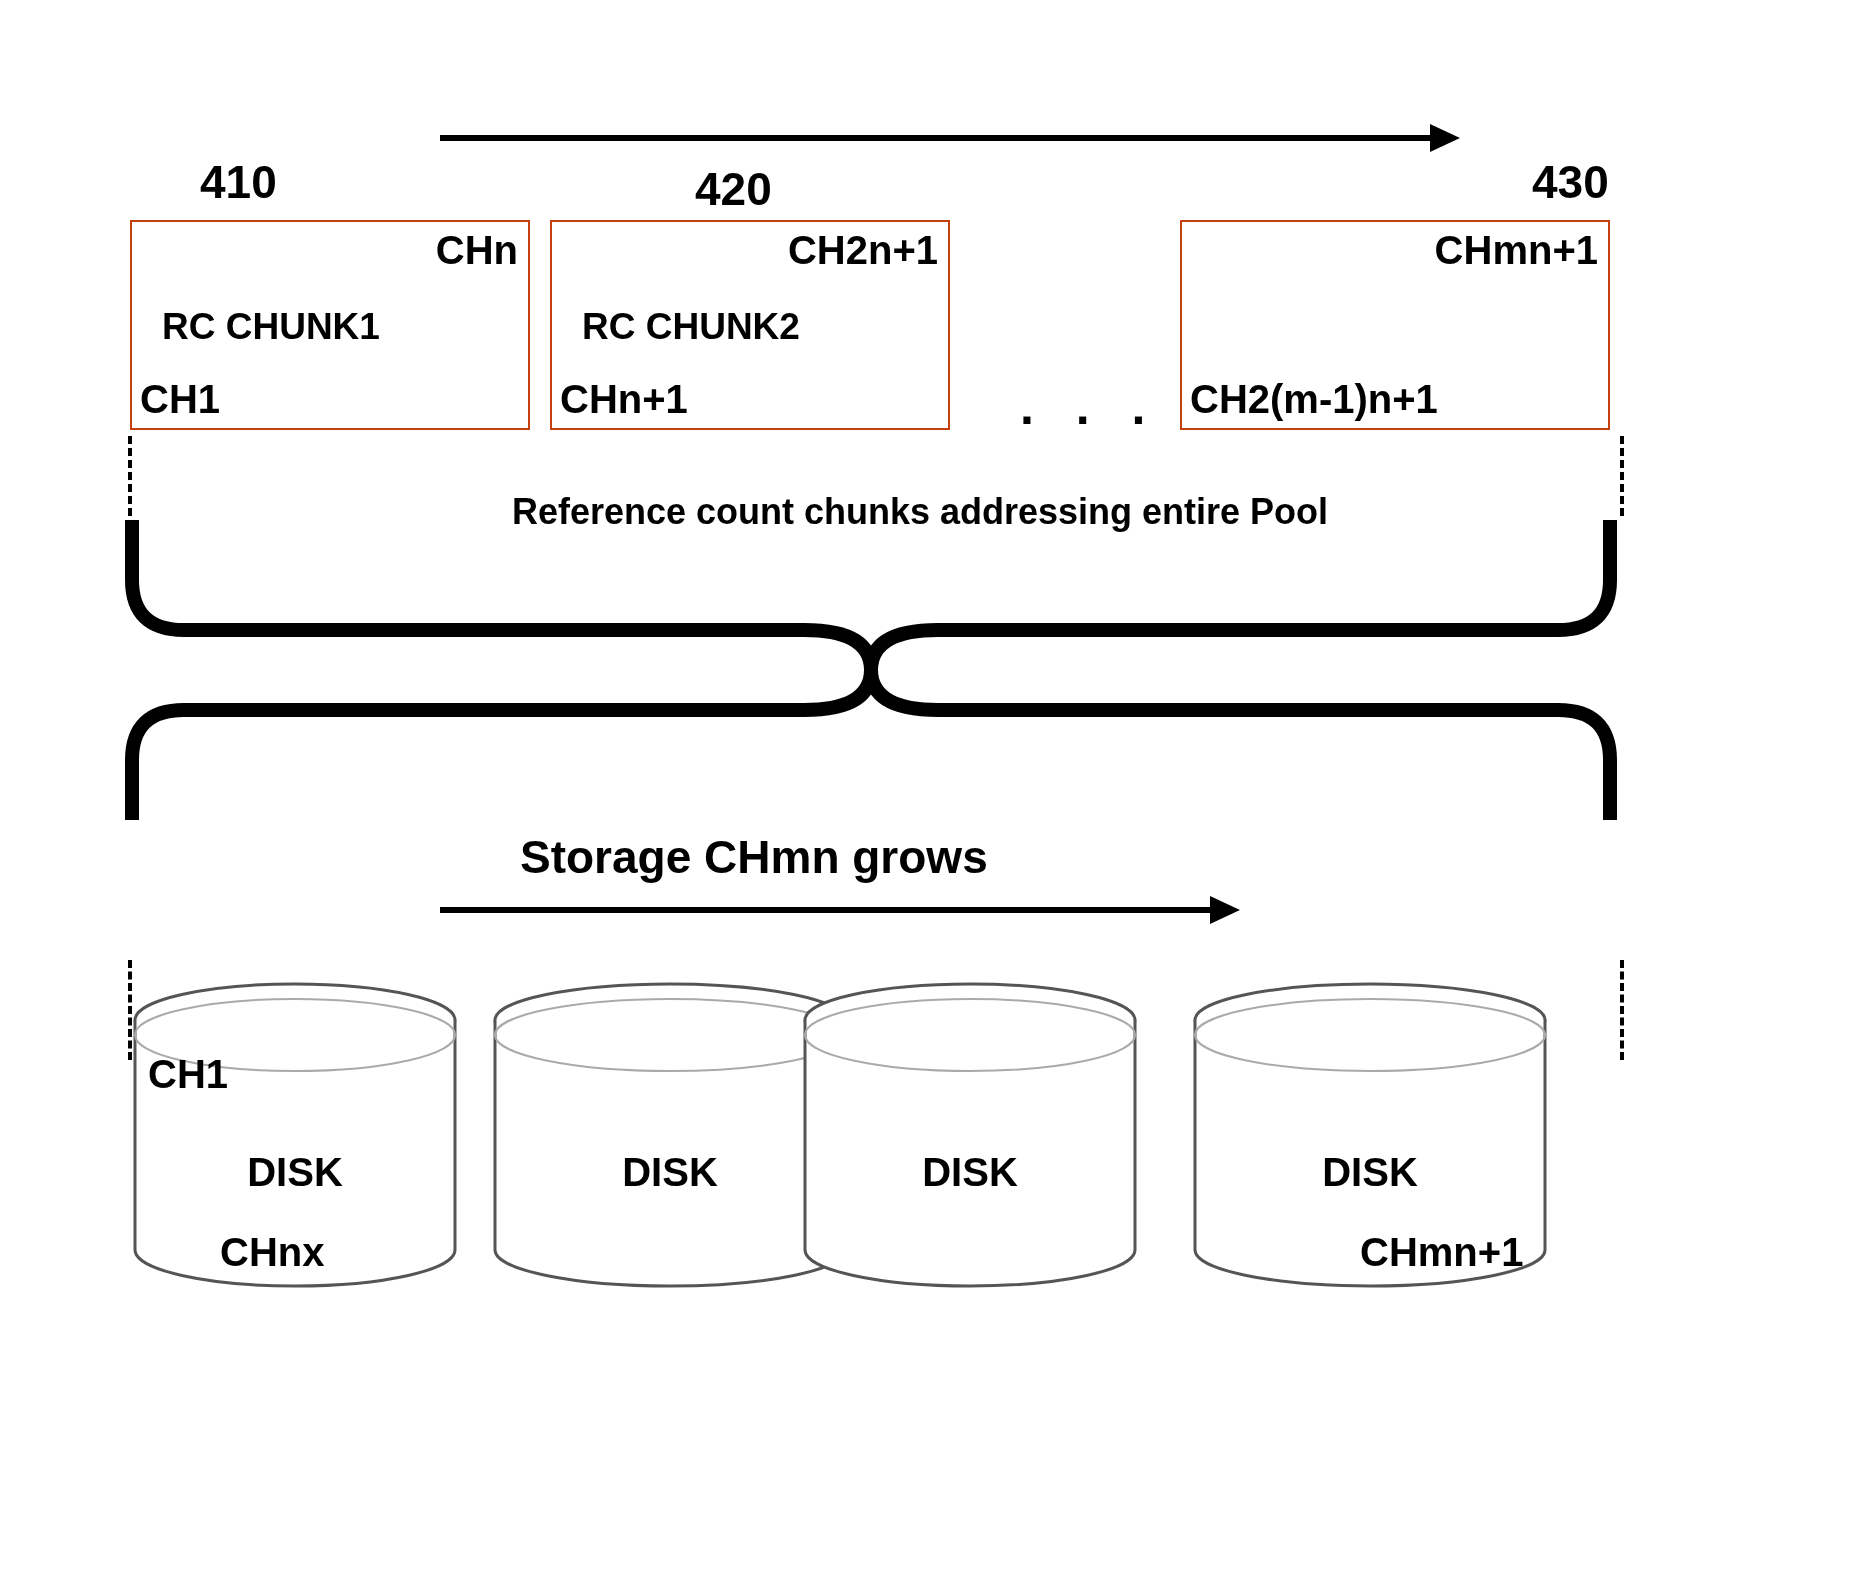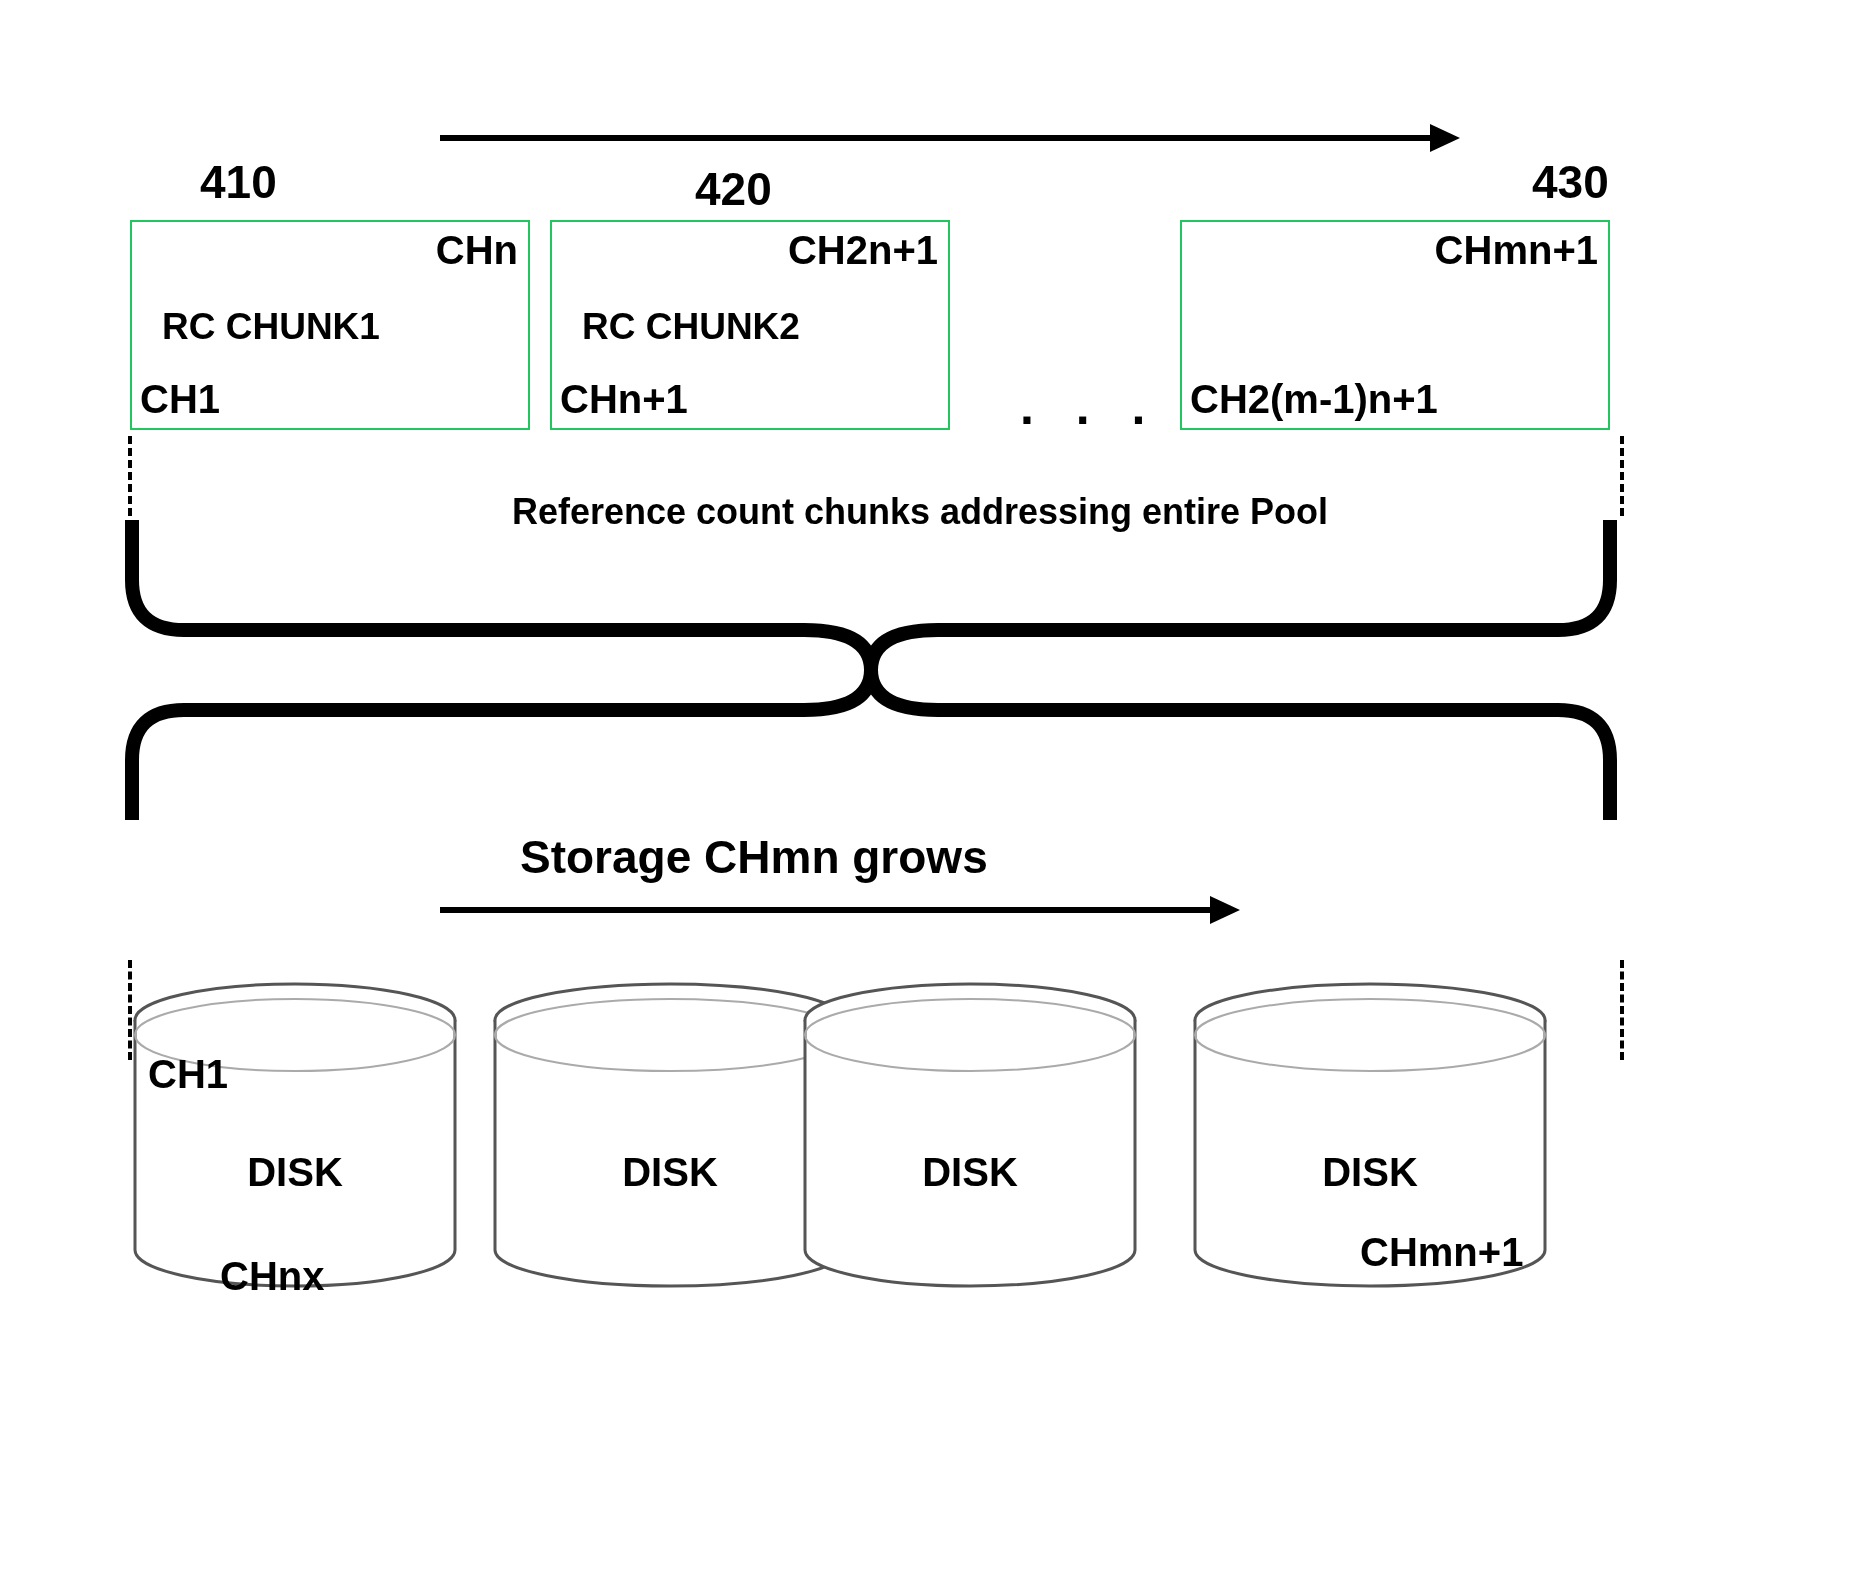--- a/index.html
+++ b/index.html
@@ -39,21 +39,21 @@
   .num-420 { left: 575px; top: 102px; text-align: right; }
   .num-430 { left: 1412px; top: 95px; }
 
   .chunks-row {
     position: absolute;
     left: 10px; top: 160px;
     width: 1600px; height: 210px;
   }
   .chunk-box {
     position: absolute;
-    border: 2px solid #22c55e;
+    border: 2px solid #c2410c;
     background: #fff;
     height: 210px;
     width: 400px;
   }
   .chunk-1 { left: 0; }
   .chunk-2 { left: 420px; }
   .chunk-3 { left: 1050px; width: 430px; }
 
   .cb-label {
     position: absolute;
@@ -128,21 +128,21 @@
   .disk-4 { left: 1070px; width: 360px; }
 
   .disk .d-label {
     position: absolute;
     font-size: 40px;
     font-weight: bold;
     color: #000;
   }
   .d-main { left: 50%; top: 170px; transform: translateX(-50%); font-size: 44px; }
   .d-tl { left: 18px; top: 72px; }
-  .d-bl { left: 90px; top: 250px; margin-top: 24px; }
+  .d-bl { left: 90px; top: 250px; }
   .d-br { left: 170px; top: 250px; }
 </style>
 </head>
 <body>
 
 <div class="canvas">
 
 
   <svg class="arrow-top" viewBox="0 0 1020 40">
     <line class="arrow-line" x1="0" y1="20" x2="990" y2="20"></line>

